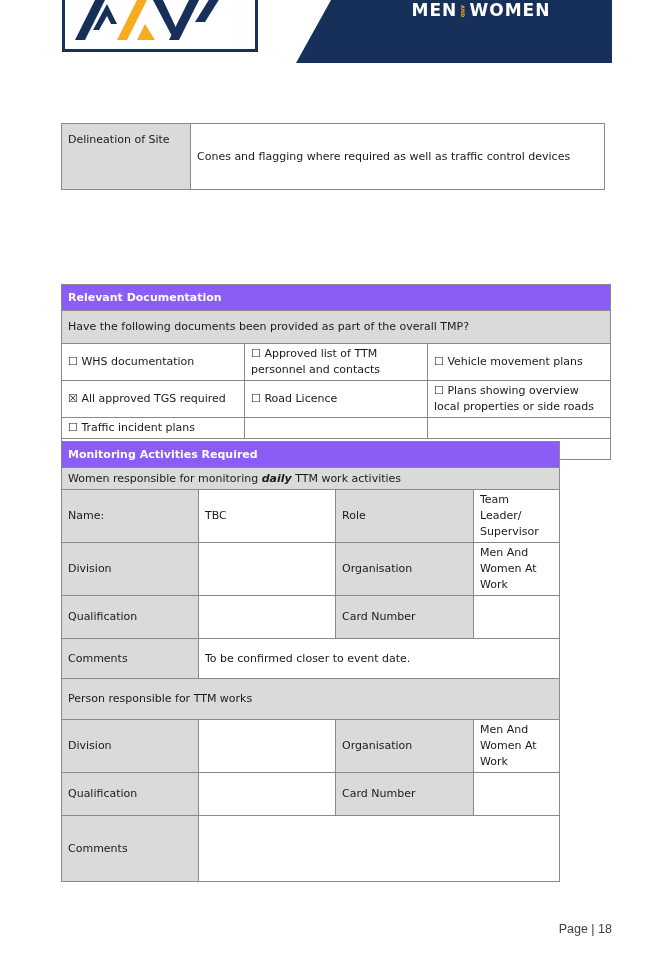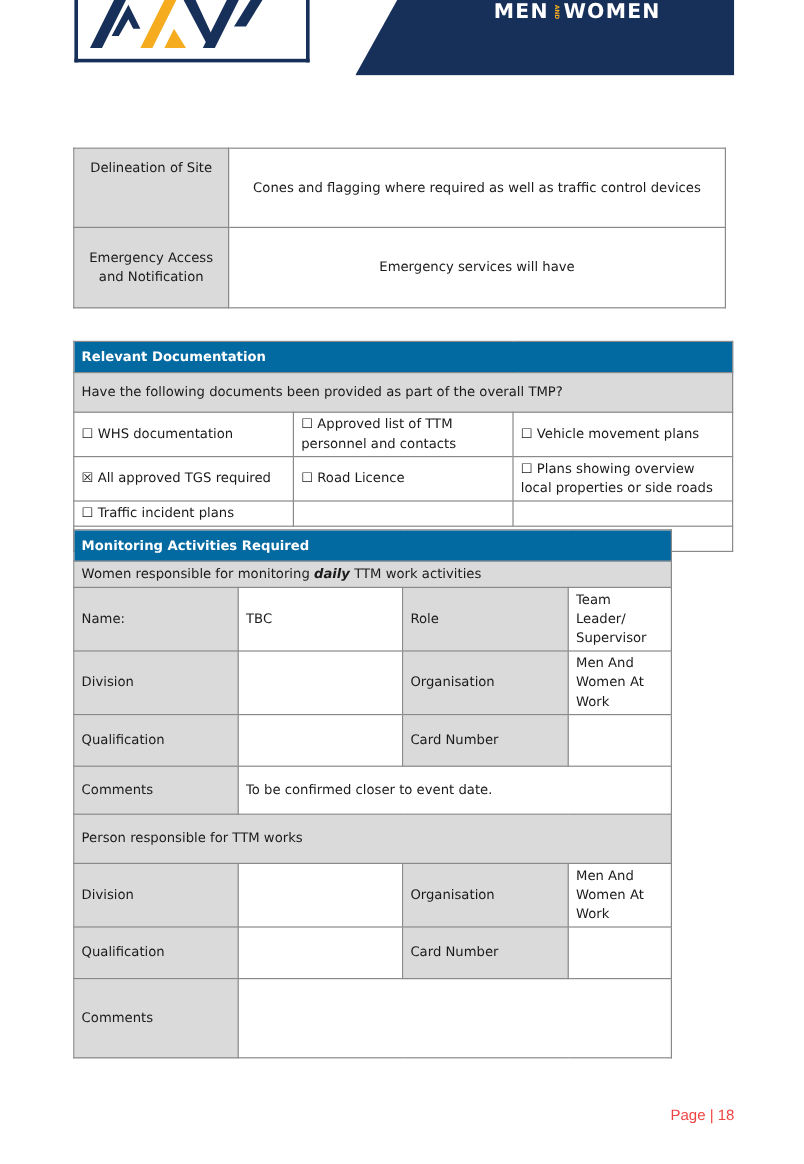--- a/index.html
+++ b/index.html
@@ -7,26 +7,26 @@
   .abs { position:absolute; }
   
   #logo-box { left:62px; top:-10px; width:196px; height:62px; border:3px solid #17305a; border-top:none; box-sizing:border-box; }
   #brand-band { left:296px; top:0; width:316px; height:63px; background:#17305a; clip-path:polygon(35px 0, 100% 0, 100% 100%, 0 100%); }
   .brand-line { color:#ffffff; font-family:"DejaVu Sans", sans-serif; font-weight:bold; text-align:center; position:absolute; left:60px; width:250px; font-size:17px; letter-spacing:1px; line-height:18px; }
   .brand-and { color:#f5ad1f; font-size:5px; letter-spacing:0; vertical-align:middle; display:inline-block; transform:rotate(90deg); }
   
   table { border-collapse:collapse; position:absolute; font-size:11px; table-layout:fixed; }
   td { border:1px solid #8a8a8a; padding:2px 6px; vertical-align:middle; line-height:16px; }
   .gray { background:#dadada; }
-  .navy { background:#0369a1; color:#ffffff; font-weight:bold; }
-  #t1 { left:61px; top:123px; width:544px;text-align:center; }
+  .navy { background:#8b5cf6; color:#ffffff; font-weight:bold; }
+  #t1 { left:61px; top:123px; width:544px; }
   #t2 { left:61px; top:284px; width:550px; }
   #t3 { left:61px; top:441px; width:499px; }
   .topalign { vertical-align:top; padding-top:8px; }
-  #page-num { right:58px; top:922px; font-family:"Liberation Sans", sans-serif; font-size:12.5px; color:#ef4444; }
+  #page-num { right:58px; top:922px; font-family:"Liberation Sans", sans-serif; font-size:12.5px; color:#404040; }
 </style>
 </head>
 <body>
 
 <div class="abs" id="logo-box">
   <svg width="190" height="52" viewBox="0 0 190 52" style="position:absolute;left:0;top:10px;">
     <polygon points="10,40 30,0 40,0 20,40" fill="#17305a"></polygon>
     <polygon points="28,30 42,4 52,24 46,24 42,16 34,30" fill="#17305a"></polygon>
     <polygon points="52,40 72,0 82,0 62,40" fill="#f5ad1f"></polygon>
     <polygon points="72,40 80,24 90,40" fill="#f5ad1f"></polygon>
@@ -43,24 +43,20 @@
 
 <table id="t1">
   <colgroup>
       <col style="width:129px">
       <col>
     </colgroup>
   <tbody>
       <tr style="height:66px">
     <td class="gray topalign">Delineation of Site</td>
     <td>Cones and flagging where required as well as traffic control devices</td>
-  </tr>
-  <tr style="height:67px">
-    <td class="gray">Emergency Access and Notification</td>
-    <td>Emergency services will have</td>
   </tr>
 </tbody>
   </table>
 
 <table id="t2">
   <colgroup>
       <col style="width:183px">
       <col style="width:183px">
       <col>
     </colgroup>

